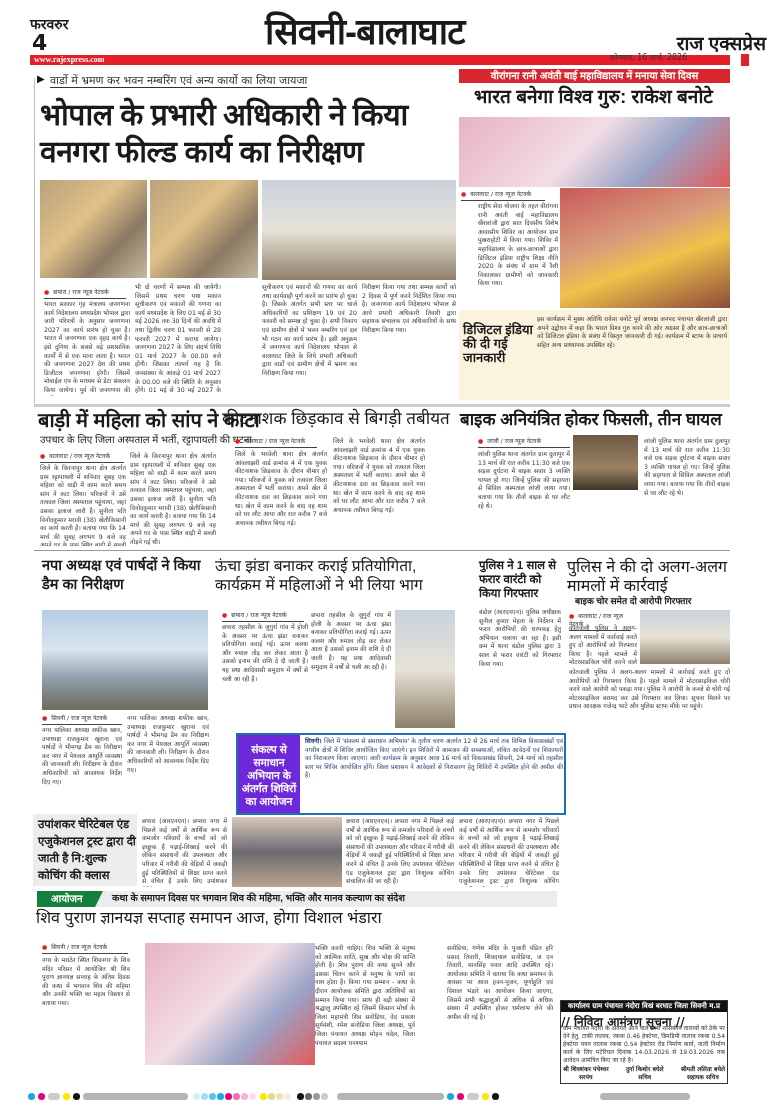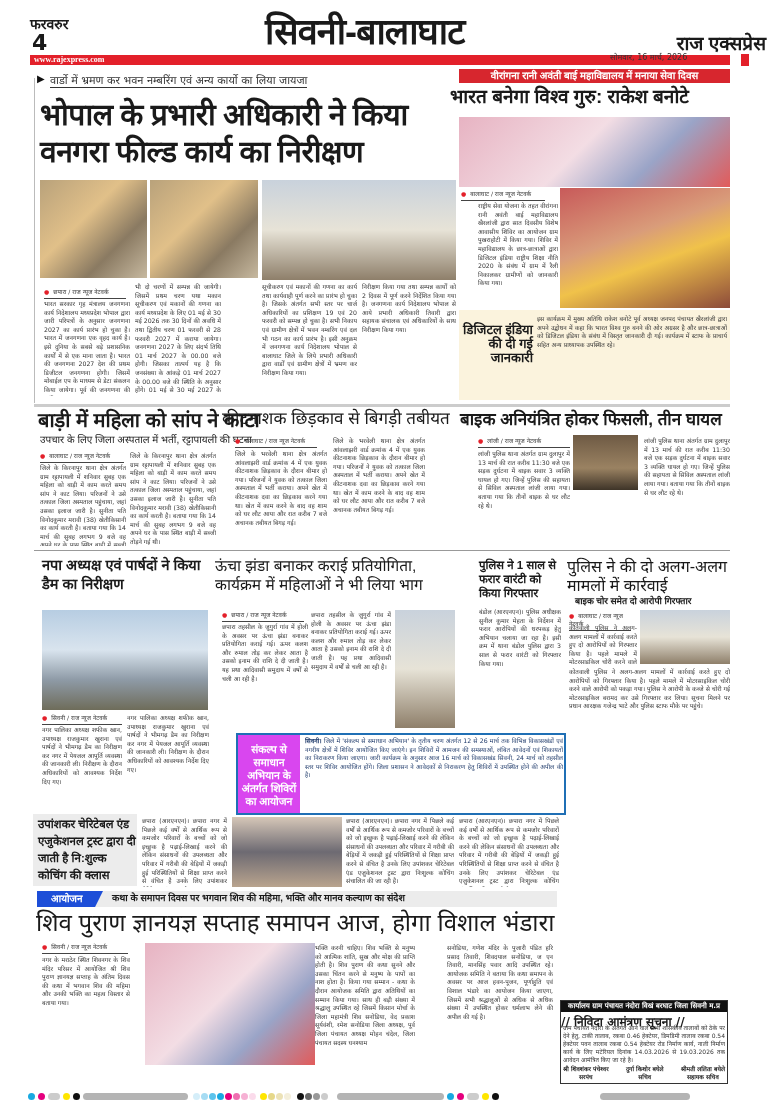--- a/index.html
+++ b/index.html
@@ -25,25 +25,25 @@
   .photo.brown { background: linear-gradient(180deg,#6e5a44,#9a8262 60%,#3e3428); }
   .photo.grey { background: linear-gradient(180deg,#c9d2dc,#e7e3d7 50%,#8e7f6a); }
   .bodytext { font-size: 6.2px; line-height: 8.6px; color: #333; text-align: justify; overflow: hidden; }
   .byline { font-size: 6px; color: #333; border-bottom: 1px solid #444; padding-bottom: 2px; }
   .byline::before { content: "●"; color: #e3202a; margin-right: 4px; font-size: 6px; }
   .redhead { left: 459px; top: 69px; width: 271px; height: 14px; background: #d7262e; color: #fff; font-size: 10px; font-weight: bold; text-align: center; line-height: 14px; font-family: "Liberation Sans", sans-serif; }
   .h2 { font-weight: bold; font-family: "Liberation Sans", sans-serif; line-height: 1.15; }
   .h2light { font-family: "Liberation Sans", sans-serif; line-height: 1.15; }
   .rule-h { height: 1px; background: #999; }
   .cream { background: #fbf3dd; }
-  .callout { left: 238px; top: 735px; width: 62px; height: 78px; background: #d946ef; color: #fff; font-weight: bold; font-size: 10.5px; line-height: 13px; text-align: center; padding-top: 8px; font-family: "Liberation Sans", sans-serif; }
+  .callout { left: 238px; top: 735px; width: 62px; height: 78px; background: #6d28d9; color: #fff; font-weight: bold; font-size: 10.5px; line-height: 13px; text-align: center; padding-top: 8px; font-family: "Liberation Sans", sans-serif; }
   .callout-box { left: 236px; top: 733px; width: 330px; height: 82px; border: 2px solid #1f6fb5; }
   .grey-box { left: 33px; top: 814px; width: 104px; height: 72px; background: #ececec; }
   .aayojan-bar { left: 37px; top: 891px; width: 520px; height: 16px; background: #ececec; }
-  .aayojan-red { left: 37px; top: 891px; width: 66px; height: 16px; background: #1d4ed8; color: #fff; font-weight: bold; font-size: 10px; line-height: 16px; padding-left: 14px; font-family: "Liberation Sans", sans-serif; clip-path: polygon(0 0,100% 0,88% 100%,0 100%); }
+  .aayojan-red { left: 37px; top: 891px; width: 66px; height: 16px; background: #15803d; color: #fff; font-weight: bold; font-size: 10px; line-height: 16px; padding-left: 14px; font-family: "Liberation Sans", sans-serif; clip-path: polygon(0 0,100% 0,88% 100%,0 100%); }
   .notice { left: 560px; top: 1000px; width: 168px; height: 84px; border: 1px solid #333; }
   .notice-head { left: 561px; top: 1001px; width: 166px; height: 11px; background: #111; color: #fff; font-size: 7px; text-align: center; line-height: 11px; font-weight: bold; }
   .notice-sub { left: 561px; top: 1013px; width: 166px; font-size: 12px; text-align: left; font-weight: bold; }
   .notice-body { left: 563px; top: 1024px; width: 162px; font-size: 6px; line-height: 8px; }
   .sig { font-size: 6px; text-align: center; font-weight: bold; line-height: 8px; }
   .dot { width: 7px; height: 7px; border-radius: 50%; }
   .pill { height: 7px; border-radius: 4px; background: #b4b4b4; }
   .left-rule { left: 34px; top: 78px; width: 1px; height: 325px; background: #bbb; }
 </style>
 </head>
@@ -67,27 +67,27 @@
 <div class="abs photo" style="left:150px;top:180px;width:108px;height:98px;"></div>
 <div class="abs photo grey" style="left:262px;top:180px;width:194px;height:100px;"></div>
 
 <div class="abs byline" style="left:44px;top:288px;width:82px;">छपारा / राज न्यूज नेटवर्क</div>
 <div class="abs bodytext" style="left:44px;top:300px;width:86px;height:96px;">भारत सरकार गृह मंत्रालय जनगणना कार्य निदेशालय मध्यप्रदेश भोपाल द्वारा जारी परिपत्रों के अनुसार जनगणना 2027 का कार्य प्रारंभ हो चुका है। भारत में जनगणना एक वृहद कार्य है। इसे दुनिया के सबसे बड़े प्रशासनिक कार्यों में से एक माना जाता है। भारत की जनगणना 2027 देश की प्रथम डिजीटल जनगणना होगी। जिसमें मोबाईल एप के माध्यम से डेटा संकलन किया जायेगा। पूर्व की जनगणना की भांति जनगणना 2027</div>
 <div class="abs bodytext" style="left:135px;top:283px;width:86px;height:113px;">भी दो चरणों में सम्पन्न की जायेगी। जिसमें प्रथम चरण यथा मकान सूचीकरण एवं मकानों की गणना का कार्य मध्यप्रदेश के लिए 01 मई से 30 मई 2026 तक 30 दिनों की अवधि में तथा द्वितीय चरण 01 फरवरी से 28 फरवरी 2027 में कराया जायेगा। जनगणना 2027 के लिए संदर्भ तिथि 01 मार्च 2027 के 00.00 बजे होगी। जिसका तात्पर्य यह है कि जनसंख्या के आंकड़े 01 मार्च 2027 के 00.00 बजे की स्थिति के अनुसार होंगे। 01 मई से 30 मई 2027 के मध्य प्रथम चरण मकान</div>
 <div class="abs bodytext" style="left:262px;top:283px;width:95px;height:113px;">सूचीकरण एवं मकानों की गणना का कार्य तथा कार्यवाही पूर्ण करने का प्रारंभ हो चुका है। जिसके अंतर्गत सभी स्तर पर चार्ज अधिकारियों का प्रशिक्षण 19 एवं 20 फरवरी को सम्पन्न हो चुका है। सभी निकाय एवं ग्रामीण क्षेत्रों में भवन नम्बरिंग एवं दल भी गठन का कार्य प्रारंभ है। इसी अनुक्रम में जनगणना कार्य निदेशालय भोपाल से बालाघाट जिले के लिये प्रभारी अधिकारी द्वारा वार्डों एवं ग्रामीण क्षेत्रों में भ्रमण कर निरीक्षण किया गया।</div>
 <div class="abs bodytext" style="left:362px;top:283px;width:94px;height:113px;">निरीक्षण किया गया तथा सम्पन्न कार्यों को 2 दिवस में पूर्ण करने निर्देशित किया गया है। जनगणना कार्य निदेशालय भोपाल से आये प्रभारी अधिकारी तिवारी द्वारा सहायक संचालक एवं अधिकारियों के साथ निरीक्षण किया गया।</div>
 
 <div class="abs redhead">वीरांगना रानी अवंती बाई महाविद्यालय में मनाया सेवा दिवस</div>
-<div class="abs h2" style="left:450px;top:86px;font-size:19px;">भारत बनेगा विश्व गुरु: राकेश बनोटे</div>
+<div class="abs h2" style="left:474px;top:86px;font-size:19px;">भारत बनेगा विश्व गुरु: राकेश बनोटे</div>
 <div class="abs photo pink" style="left:459px;top:117px;width:271px;height:70px;"></div>
 <div class="abs byline" style="left:461px;top:190px;width:84px;">बालाघाट / राज न्यूज नेटवर्क</div>
 <div class="abs bodytext" style="left:478px;top:202px;width:80px;height:110px;">राष्ट्रीय सेवा योजना के तहत वीरांगना रानी अवंती बाई महाविद्यालय खैरलांजी द्वारा सात दिवसीय विशेष आवासीय शिविर का आयोजन ग्राम पुखराहोटी में किया गया। शिविर में महाविद्यालय के छात्र-छात्राओं द्वारा डिजिटल इंडिया राष्ट्रीय शिक्षा नीति 2020 के संबंध में ग्राम में रैली निकालकर ग्रामीणों को जानकारी किया गया।</div>
 <div class="abs photo red" style="left:560px;top:188px;width:170px;height:120px;"></div>
 <div class="abs cream" style="left:459px;top:310px;width:271px;height:90px;"></div>
-<div class="abs h2" style="left:463px;top:323px;width:70px;font-size:13px;text-align:right;line-height:14px;">डिजिटल इंडिया की दी गई जानकारी</div>
+<div class="abs h2" style="left:463px;top:323px;width:70px;font-size:13px;text-align:left;line-height:14px;">डिजिटल इंडिया की दी गई जानकारी</div>
 <div class="abs bodytext" style="left:537px;top:315px;width:190px;height:80px;">इस कार्यक्रम में मुख्य अतिथि राकेश बनोटे पूर्व अध्यक्ष जनपद पंचायत खैरलांजी द्वारा अपने उद्बोधन में कहा कि भारत विश्व गुरु बनने की ओर अग्रसर है और छात्र-छात्राओं को डिजिटल इंडिया के संबंध में विस्तृत जानकारी दी गई। कार्यक्रम में स्टाफ के प्राचार्य सहित अन्य प्राध्यापक उपस्थित रहे।</div>
 
 <div class="abs rule-h" style="left:34px;top:404px;width:696px;background:#ccc;height:3px;"></div>
 
 <div class="abs h2" style="left:38px;top:409px;font-size:20px;">बाड़ी में महिला को सांप ने काटा</div>
 <div class="abs h2light" style="left:40px;top:434px;font-size:10px;">उपचार के लिए जिला अस्पताल में भर्ती, रट्टापायली की घटना</div>
 <div class="abs byline" style="left:40px;top:452px;width:84px;">बालाघाट / राज न्यूज नेटवर्क</div>
 <div class="abs bodytext" style="left:40px;top:464px;width:86px;height:82px;">जिले के किरनापुर थाना क्षेत्र अंतर्गत ग्राम रट्टापायली में शनिवार सुबह एक महिला को बाड़ी में काम करते समय सांप ने काट लिया। परिजनों ने उसे तत्काल जिला अस्पताल पहुंचाया, जहां उसका इलाज जारी है। सुनीता पति विनोदकुमार मरावी (38) खेतीकिसानी का कार्य करती है। बताया गया कि 14 मार्च की सुबह लगभग 9 बजे वह अपने घर के पास स्थित बाड़ी में सब्जी तोड़ने गई थी।</div>
 <div class="abs bodytext" style="left:130px;top:452px;width:86px;height:94px;">जिले के किरनापुर थाना क्षेत्र अंतर्गत ग्राम रट्टापायली में शनिवार सुबह एक महिला को बाड़ी में काम करते समय सांप ने काट लिया। परिजनों ने उसे तत्काल जिला अस्पताल पहुंचाया, जहां उसका इलाज जारी है। सुनीता पति विनोदकुमार मरावी (38) खेतीकिसानी का कार्य करती है। बताया गया कि 14 मार्च की सुबह लगभग 9 बजे वह अपने घर के पास स्थित बाड़ी में सब्जी तोड़ने गई थी।</div>
 
@@ -133,21 +133,21 @@
 <div class="abs grey-box"></div>
 <div class="abs h2" style="left:38px;top:816px;width:98px;font-size:11.5px;line-height:17px;">उपांशकर चेरिटेबल एंड एजुकेशनल ट्रस्ट द्वारा दी जाती है नि:शुल्क कोचिंग की क्लास</div>
 <div class="abs bodytext" style="left:142px;top:817px;width:85px;height:70px;">छपारा (आरएनएन)। छपारा नगर में पिछले कई वर्षों से आर्थिक रूप से कमजोर परिवारों के बच्चों को जो इच्छुक है पढ़ाई-लिखाई करने की लेकिन संसाधनों की उपलब्धता और परिवार में गरीबी की बेड़ियों में जकड़ी हुई परिस्थितियों से शिक्षा प्राप्त करने से वंचित है उनके लिए उपांशकर चेरिटेबल एंड एजुकेशनल ट्रस्ट द्वारा निःशुल्क कोचिंग संचालित की जा रही है।</div>
 <div class="abs photo crowd" style="left:232px;top:817px;width:110px;height:70px;"></div>
 <div class="abs bodytext" style="left:346px;top:817px;width:108px;height:70px;">छपारा (आरएनएन)। छपारा नगर में पिछले कई वर्षों से आर्थिक रूप से कमजोर परिवारों के बच्चों को जो इच्छुक है पढ़ाई-लिखाई करने की लेकिन संसाधनों की उपलब्धता और परिवार में गरीबी की बेड़ियों में जकड़ी हुई परिस्थितियों से शिक्षा प्राप्त करने से वंचित है उनके लिए उपांशकर चेरिटेबल एंड एजुकेशनल ट्रस्ट द्वारा निःशुल्क कोचिंग संचालित की जा रही है।</div>
 <div class="abs bodytext" style="left:459px;top:817px;width:100px;height:70px;">छपारा (आरएनएन)। छपारा नगर में पिछले कई वर्षों से आर्थिक रूप से कमजोर परिवारों के बच्चों को जो इच्छुक है पढ़ाई-लिखाई करने की लेकिन संसाधनों की उपलब्धता और परिवार में गरीबी की बेड़ियों में जकड़ी हुई परिस्थितियों से शिक्षा प्राप्त करने से वंचित है उनके लिए उपांशकर चेरिटेबल एंड एजुकेशनल ट्रस्ट द्वारा निःशुल्क कोचिंग संचालित की जा रही है।</div>
 
 <div class="abs aayojan-bar"></div>
 <div class="abs aayojan-red">आयोजन</div>
 <div class="abs h2" style="left:112px;top:893px;font-size:9.5px;">कथा के समापन दिवस पर भगवान शिव की महिमा, भक्ति और मानव कल्याण का संदेश</div>
-<div class="abs h2light" style="left:36px;top:909px;font-size:24px;white-space:nowrap;">शिव पुराण ज्ञानयज्ञ सप्ताह समापन आज, होगा विशाल भंडारा</div>
+<div class="abs h2light" style="left:36px;top:909px;font-size:16px;white-space:nowrap;">शिव पुराण ज्ञानयज्ञ सप्ताह समापन आज, होगा विशाल भंडारा</div>
 <div class="abs byline" style="left:42px;top:943px;width:86px;">सिवनी / राज न्यूज नेटवर्क</div>
 <div class="abs bodytext" style="left:42px;top:956px;width:88px;height:126px;">नगर के मराठेर स्थित शिवनगर के शिव मंदिर परिसर में आयोजित श्री शिव पुराण ज्ञानयज्ञ सप्ताह के अंतिम दिवस की कथा में भगवान शिव की महिमा और उनकी भक्ति का महत्व विस्तार से बताया गया।</div>
 <div class="abs photo pink" style="left:145px;top:943px;width:170px;height:122px;"></div>
 <div class="abs bodytext" style="left:315px;top:944px;width:100px;height:138px;">भक्ति करनी चाहिए। शिव भक्ति से मनुष्य को आत्मिक शांति, सुख और मोक्ष की प्राप्ति होती है। शिव पुराण की कथा सुनने और उसका चिंतन करने से मनुष्य के पापों का नाश होता है। किया गया सम्मान - कथा के दौरान आयोजक समिति द्वारा अतिथियों का सम्मान किया गया। साथ ही बड़ी संख्या में श्रद्धालु उपस्थित रहे जिसमें किसान मोर्चा के जिला महामंत्री शिव सनोडिया, वेद प्रकाश सूर्यवंशी, रमेश सनोडिया जिला अध्यक्ष, पूर्व जिला पंचायत अध्यक्ष मोहन चंदेल, जिला पंचायत सदस्य घनश्याम</div>
 <div class="abs bodytext" style="left:447px;top:944px;width:106px;height:138px;">सनोडिया, गणेश मंदिर के पुजारी पंडित हरि प्रसाद तिवारी, शिवदयाल सनोडिया, ज एन तिवारी, मानसिंह पवार आदि उपस्थित रहे। आयोजक समिति ने बताया कि कथा समापन के अवसर पर आज हवन-पूजन, पूर्णाहुति एवं विशाल भंडारे का आयोजन किया जाएगा, जिसमें सभी श्रद्धालुओं से अधिक से अधिक संख्या में उपस्थित होकर धर्मलाभ लेने की अपील की गई है।</div>
 
 <div class="abs notice"></div>
 <div class="abs notice-head">कार्यालय ग्राम पंचायत नंदोरा विखं बरघाट जिला सिवनी म.प्र</div>
 <div class="abs notice-sub">// निविदा आमंत्रण सूचना //</div>
 <div class="abs notice-body bodytext" style="height:40px;">ग्राम पंचायत नंदोरा के अंतर्गत आने वाले सभी शासकीय तालाबों को ठेके पर देने हेतु, टाकी तालाब, रकबा 0.46 हेक्टेयर, डिमडिमी तालाब रकबा 0.54 हेक्टेयर पवन तालाब रकबा 0.54 हेक्टेयर रोड निर्माण कार्य, नाली निर्माण कार्य के लिए मटेरियल दिनांक 14.03.2026 से 19.03.2026 तक आवेदन आमंत्रित किए जा रहे है।</div>

